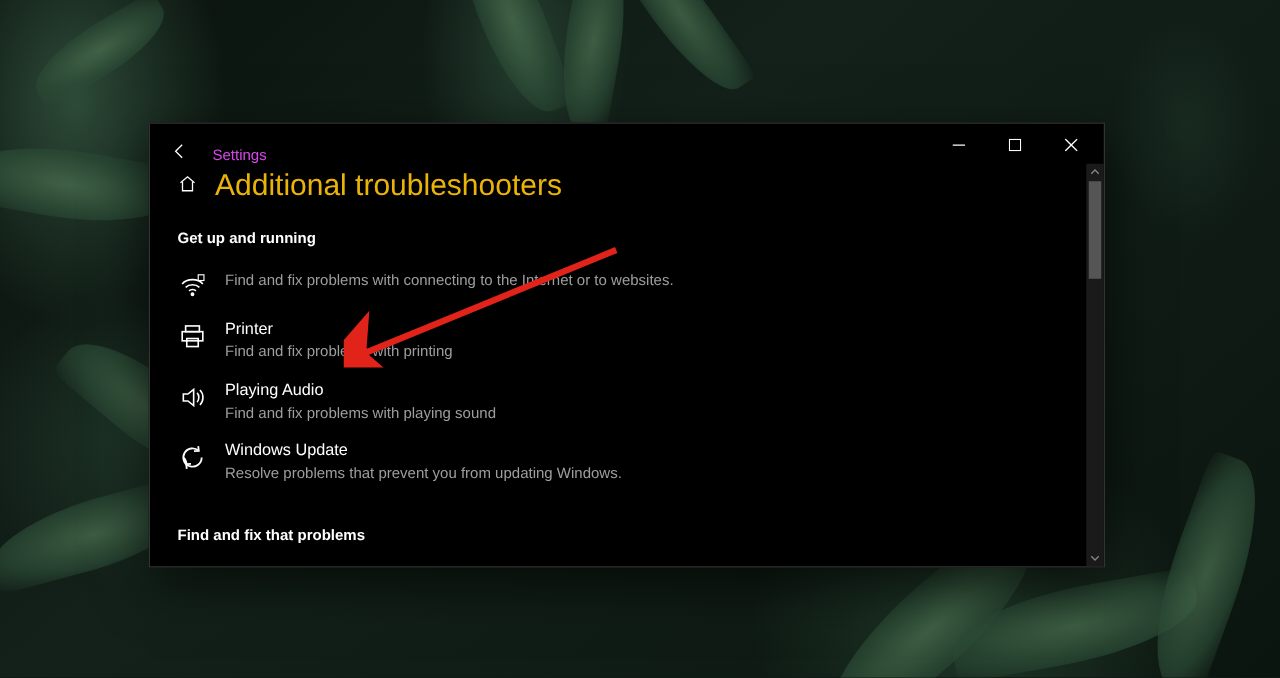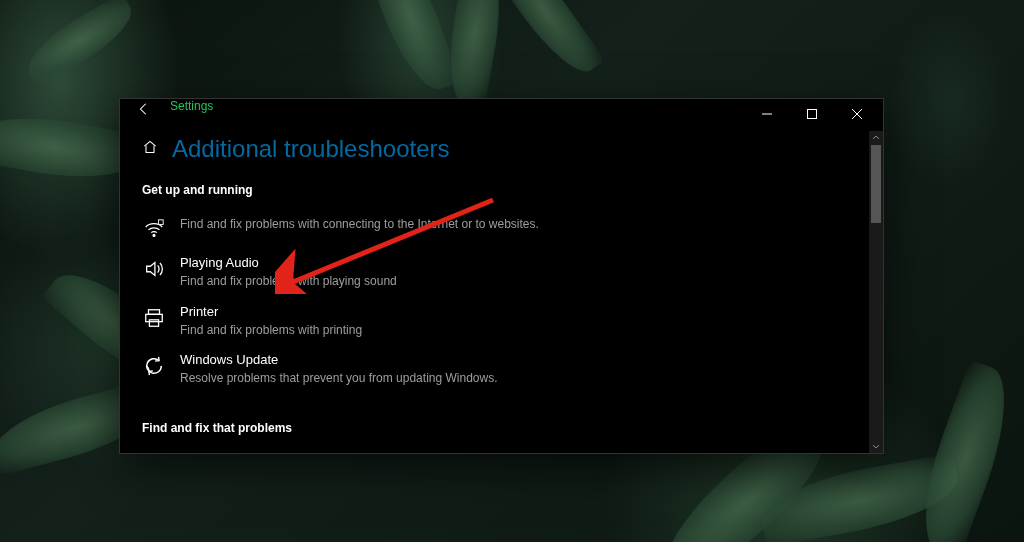--- a/index.html
+++ b/index.html
@@ -41,25 +41,25 @@
       width: 765px;
       height: 356px;
       background: #000000;
       color: #ffffff;
       border: 1px solid #333;
       box-shadow: 0 14px 40px rgba(0,0,0,0.6);
     }
 
     .titlebar {
       display: flex;
-      align-items: flex-start;
+      align-items: flex-end;
       height: 32px;
       padding: 0 4px 0 14px;
       font-size: 12px;
-      color: #22c55e;
+      color: #d946ef;
     }
 
     .back-btn {
       width: 20px;
       height: 20px;
       display: flex;
       align-items: center;
       justify-content: center;
       margin-right: 16px;
       cursor: pointer;
@@ -99,21 +99,21 @@
     .page-header {
       display: flex;
       align-items: center;
       gap: 14px;
       margin-bottom: 20px;
     }
 
     .page-title {
       font-size: 24px;
       font-weight: 400;
-      color: #0369a1;
+      color: #eab308;
     }
 
     .section-title {
       font-size: 12px;
       font-weight: 600;
       margin: 16px 0 14px 0;
       color: #fff;
     }
 
     .section-title.second { margin-top: 24px; }
@@ -261,42 +261,42 @@
           </svg>
         </span>
         <div>
           <div class="item-desc">Find and fix problems with connecting to the Internet or to websites.</div>
         </div>
       </div>
 
       <div class="item">
         <span class="icon">
           <svg width="22" height="22" viewBox="0 0 24 24" fill="none" stroke="#fff" stroke-width="1.4">
+            <rect x="6" y="3" width="12" height="5"></rect>
+            <rect x="3" y="8" width="18" height="8"></rect>
+            <rect x="7" y="14" width="10" height="7"></rect>
+          </svg>
+        </span>
+        <div>
+          <div class="item-title">Printer</div>
+          <div class="item-desc">Find and fix problems with printing</div>
+        </div>
+      </div>
+
+      <div class="item">
+        <span class="icon">
+          <svg width="22" height="22" viewBox="0 0 24 24" fill="none" stroke="#fff" stroke-width="1.4">
             <path d="M4 9 H8 L13 5 V19 L8 15 H4 Z" fill="none"></path>
             <path d="M16 8 C18 10, 18 14, 16 16"></path>
             <path d="M18.5 5.5 C22 9, 22 15, 18.5 18.5"></path>
           </svg>
         </span>
         <div>
           <div class="item-title">Playing Audio</div>
           <div class="item-desc">Find and fix problems with playing sound</div>
-        </div>
-      </div>
-
-      <div class="item">
-        <span class="icon">
-          <svg width="22" height="22" viewBox="0 0 24 24" fill="none" stroke="#fff" stroke-width="1.4">
-            <rect x="6" y="3" width="12" height="5"></rect>
-            <rect x="3" y="8" width="18" height="8"></rect>
-            <rect x="7" y="14" width="10" height="7"></rect>
-          </svg>
-        </span>
-        <div>
-          <div class="item-title">Printer</div>
-          <div class="item-desc">Find and fix problems with printing</div>
         </div>
       </div>
 
       <div class="item">
         <span class="icon">
           <svg width="22" height="22" viewBox="0 0 24 24" fill="none" stroke="#fff" stroke-width="1.6">
             <path d="M20 12 A8 8 0 1 1 17.3 6"></path>
             <polyline points="17 2 17.5 6.2 13.3 6.5"></polyline>
             <path d="M4 12 A8 8 0 0 1 6.7 18"></path>
             <polyline points="7 22 6.5 17.8 10.7 17.5"></polyline>

